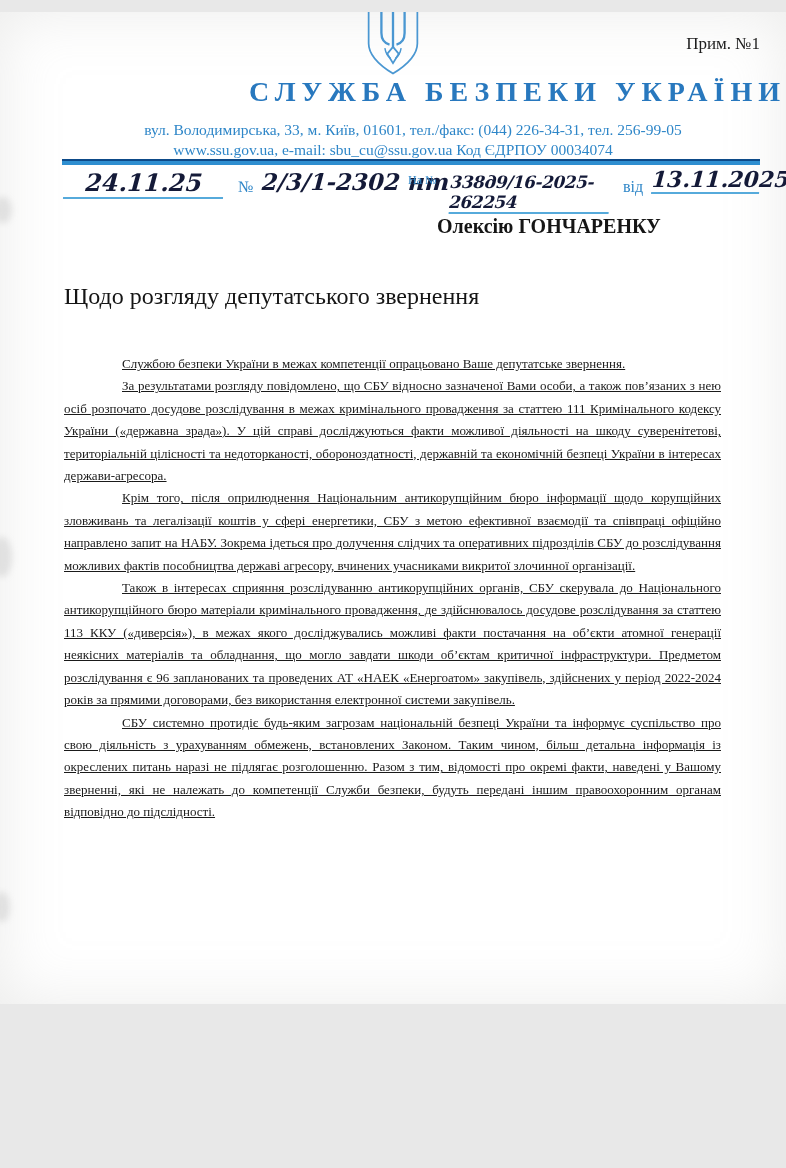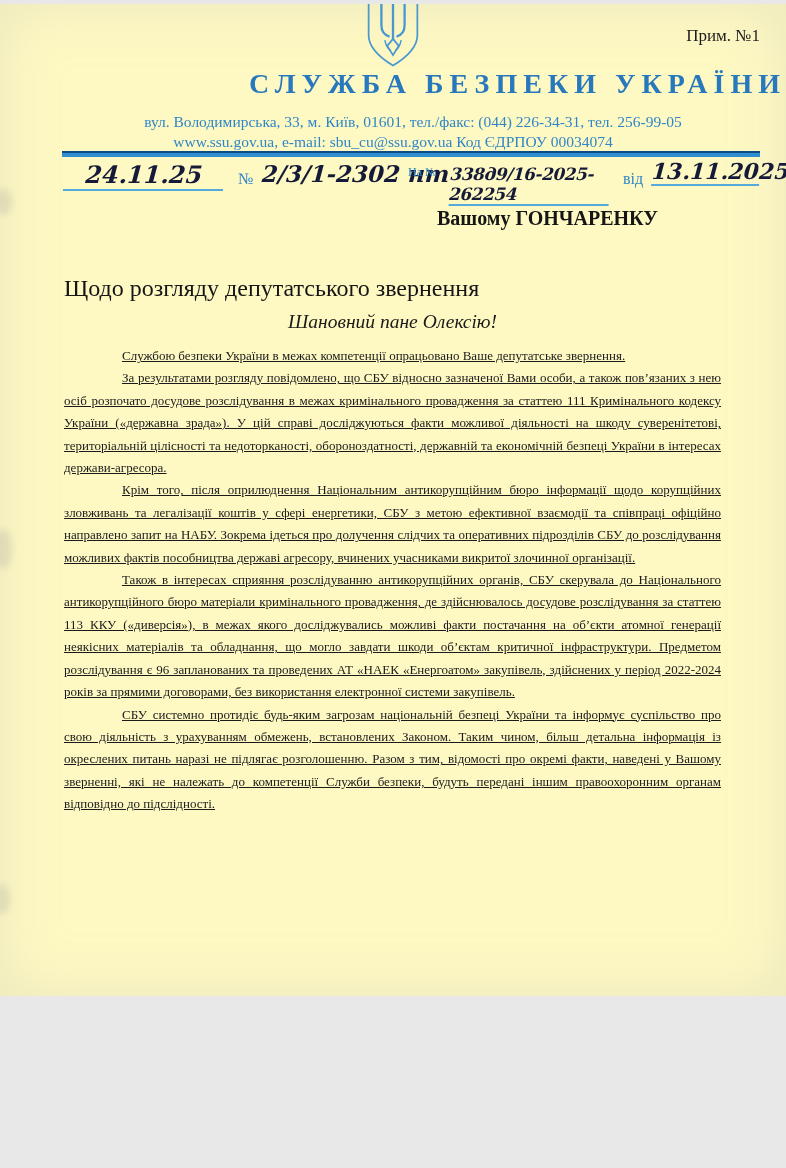--- a/index.html
+++ b/index.html
@@ -1,21 +1,21 @@
 <!DOCTYPE html>
 <html lang="uk"><head>
 <meta charset="utf-8">
 <style>
   html,body{margin:0;padding:0;}
   body{background:#e8e8e8;font-family:"Liberation Serif","DejaVu Serif",serif;}
   .page{
     position:relative;
     width:786px;height:992px;
-    margin:4px auto;
-    background:#fef9c3;
+    margin:12px auto;
+    background:#ffffff;
     overflow:hidden;
     box-shadow:inset 0 0 60px rgba(180,180,175,.25);
   }
   
   .copy-note{
     position:absolute;top:22px;right:26px;
     font-size:17px;color:#1d1d1d;
   }
   .emblem{
     position:absolute;left:50%;top:-14px;transform:translateX(-50%);
@@ -124,25 +124,24 @@
 
   <div class="ref-date hand hw-underline">24.11.25</div>
   <div class="ref-no-label">№</div>
   <div class="ref-no hand">2/3/1-2302 нт</div>
   <div class="ref-reply-label">На №</div>
   <div class="ref-reply-no hand hw-underline">338д9/16-2025-262254</div>
   <div class="ref-reply-date-label">від</div>
   <div class="ref-reply-date hand hw-underline">13.11.2025</div>
 
   <div class="recipient">
-    <div>Вашому ГОНЧАРЕНКУ</div>
+    <div>Олексію ГОНЧАРЕНКУ</div>
   </div>
 
   <div class="subject">Щодо розгляду депутатського звернення</div>
-  <div class="salutation">Шановний пане Олексію!</div>
 
   <div class="body-text">
       <p>Службою безпеки України в межах компетенції опрацьовано Ваше депутатське звернення.</p>
       <p>За результатами розгляду повідомлено, що СБУ відносно зазначеної Вами особи, а також пов’язаних з нею осіб розпочато досудове розслідування в межах кримінального провадження за статтею 111 Кримінального кодексу України («державна зрада»). У цій справі досліджуються факти можливої діяльності на шкоду суверенітетові, територіальній цілісності та недоторканості, обороноздатності, державній та економічній безпеці України в інтересах держави-агресора.</p>
       <p>Крім того, після оприлюднення Національним антикорупційним бюро інформації щодо корупційних зловживань та легалізації коштів у сфері енергетики, СБУ з метою ефективної взаємодії та співпраці офіційно направлено запит на НАБУ. Зокрема ідеться про долучення слідчих та оперативних підрозділів СБУ до розслідування можливих фактів пособництва державі агресору, вчинених учасниками викритої злочинної організації.</p>
       <p>Також в інтересах сприяння розслідуванню антикорупційних органів, СБУ скерувала до Національного антикорупційного бюро матеріали кримінального провадження, де здійснювалось досудове розслідування за статтею 113 ККУ («диверсія»), в межах якого досліджувались можливі факти постачання на об’єкти атомної генерації неякісних матеріалів та обладнання, що могло завдати шкоди об’єктам критичної інфраструктури. Предметом розслідування є 96 запланованих та проведених АТ «НАЕК «Енергоатом» закупівель, здійснених у період 2022-2024 років за прямими договорами, без використання електронної системи закупівель.</p>
       <p>СБУ системно протидіє будь-яким загрозам національній безпеці України та інформує суспільство про свою діяльність з урахуванням обмежень, встановлених Законом. Таким чином, більш детальна інформація із окреслених питань наразі не підлягає розголошенню. Разом з тим, відомості про окремі факти, наведені у Вашому зверненні, які не належать до компетенції Служби безпеки, будуть передані іншим правоохоронним органам відповідно до підслідності.</p>
     </div>
 
   <div class="closing hand">З повагою</div>

